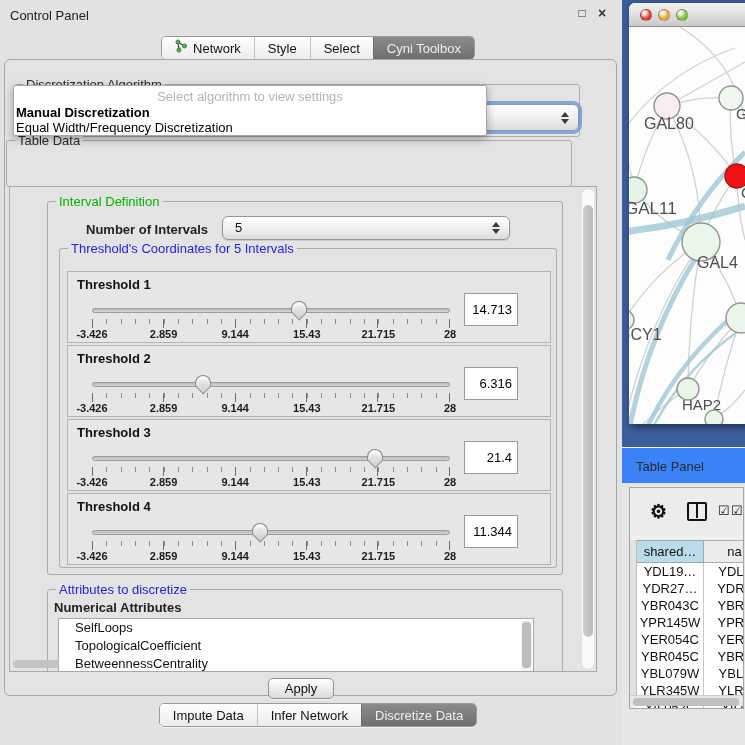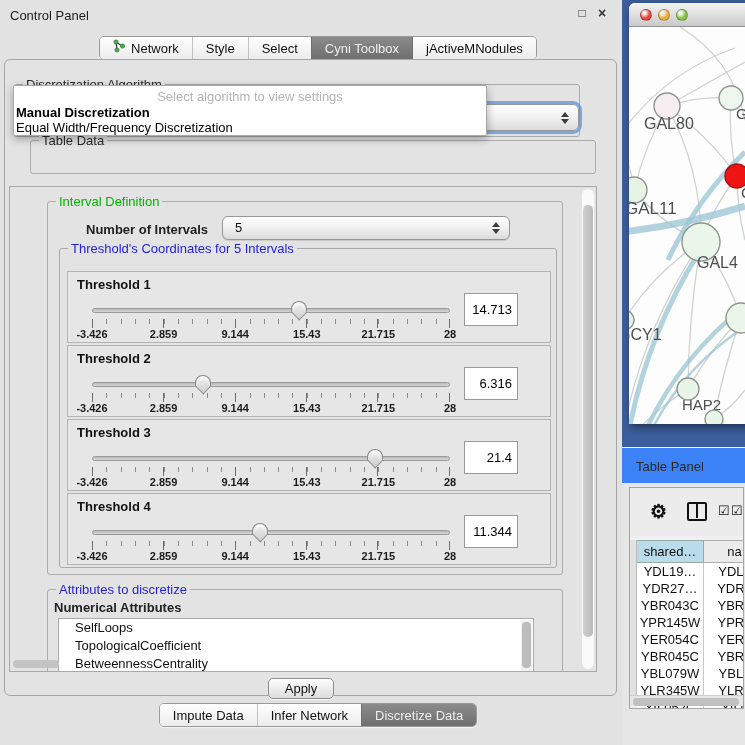--- a/index.html
+++ b/index.html
@@ -133,23 +133,20 @@
           </div>
           <div class="seg">
             <span>Style</span>
           </div>
           <div class="seg">
             <span>Select</span>
           </div>
           <div class="seg active">
             <span>Cyni Toolbox</span>
           </div>
-          <div class="seg">
-            <span>jActiveMNodules</span>
-          </div>
         </div>
     </div>
 
     <div id="outer-box"></div>
 
     <div class="group" style="left:14px; top:84px; width:566px; height:53px;">
       <span class="legend plain">Discretization Algorithm</span>
       <div class="combo focused" style="left:10px; top:19px; width:554px; height:27px; line-height:25px;">
         <span></span>
         <span class="spin">
@@ -158,21 +155,21 @@
           </span>
       </div>
     </div>
 
     <div id="algo-popup">
       <div class="ph">Select algorithm to view settings</div>
       <div class="it1">Manual Discretization</div>
       <div class="it2">Equal Width/Frequency Discretization</div>
     </div>
 
-    <div class="group" style="left:30px; top:140px; width:566px; height:34px;">
+    <div class="group" style="left:6px; top:140px; width:566px; height:47px;">
       <span class="legend plain">Table Data</span>
     </div>
 
     <div id="viewport">
 
       <div class="group" style="left:37px; top:14px; width:516px; height:374px;">
         <span class="legend green">Interval Definition</span>
         <span class="bold" style="position:absolute; left:38px; top:20px;">Number of Intervals</span>
         <div class="combo" style="left:174px; top:14px; width:288px; height:24px; line-height:22px;">
           <span>5</span>

